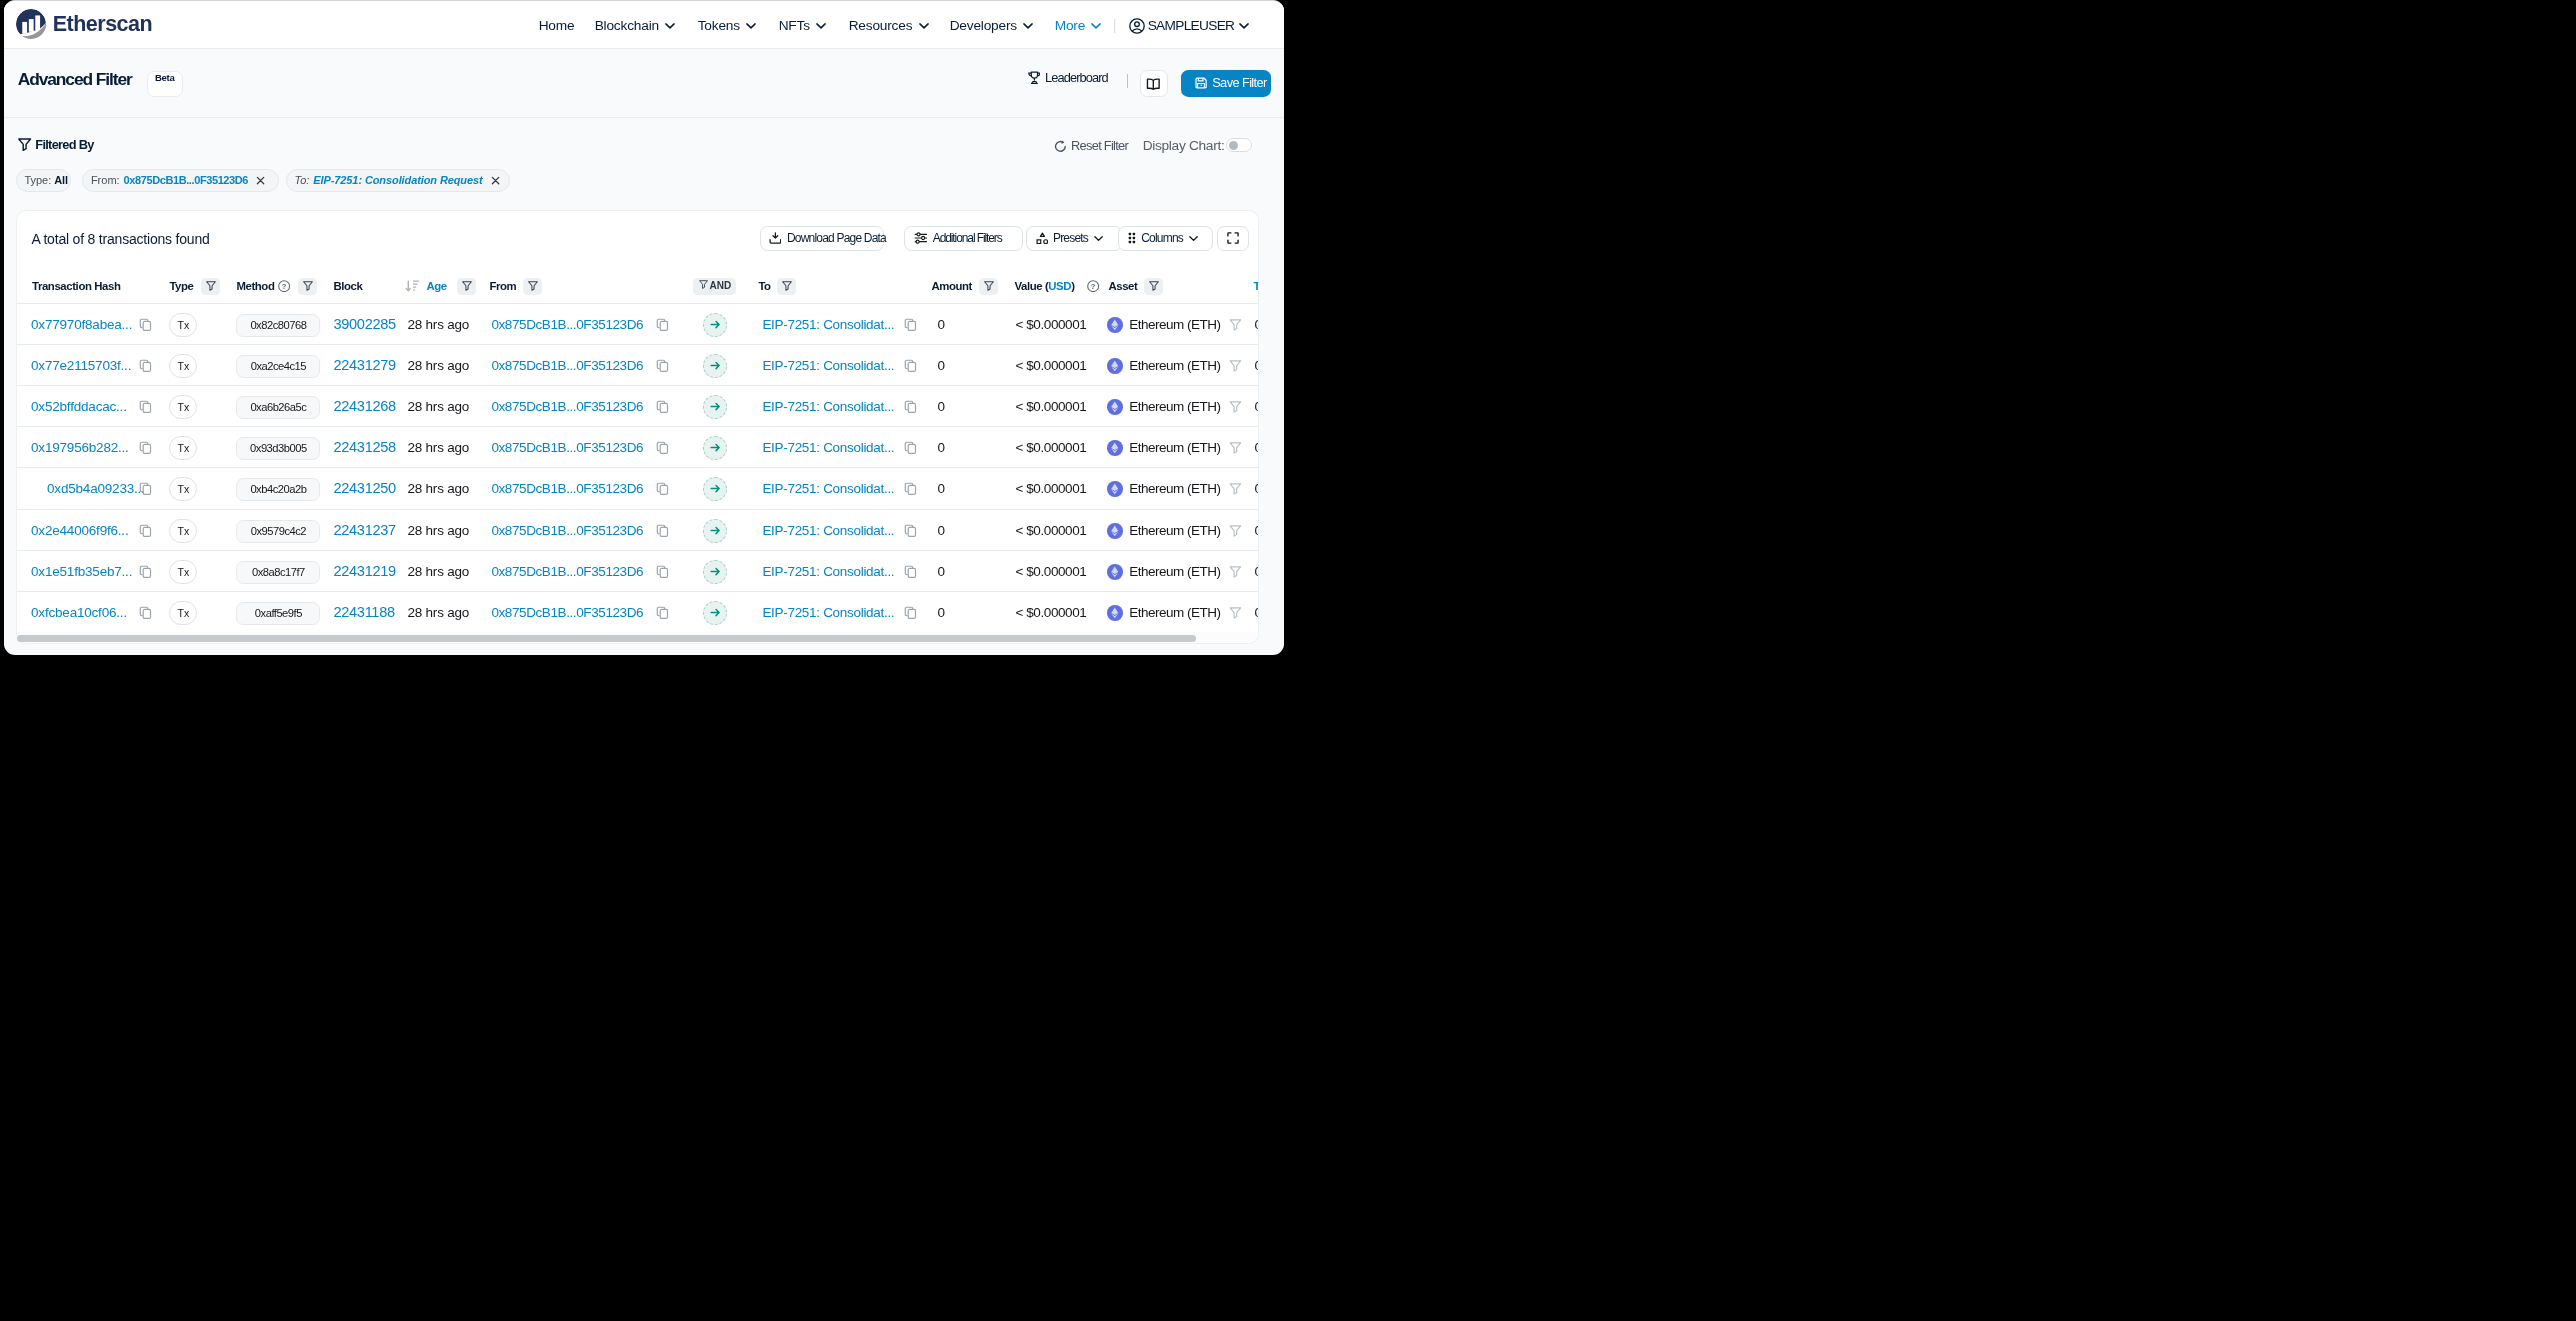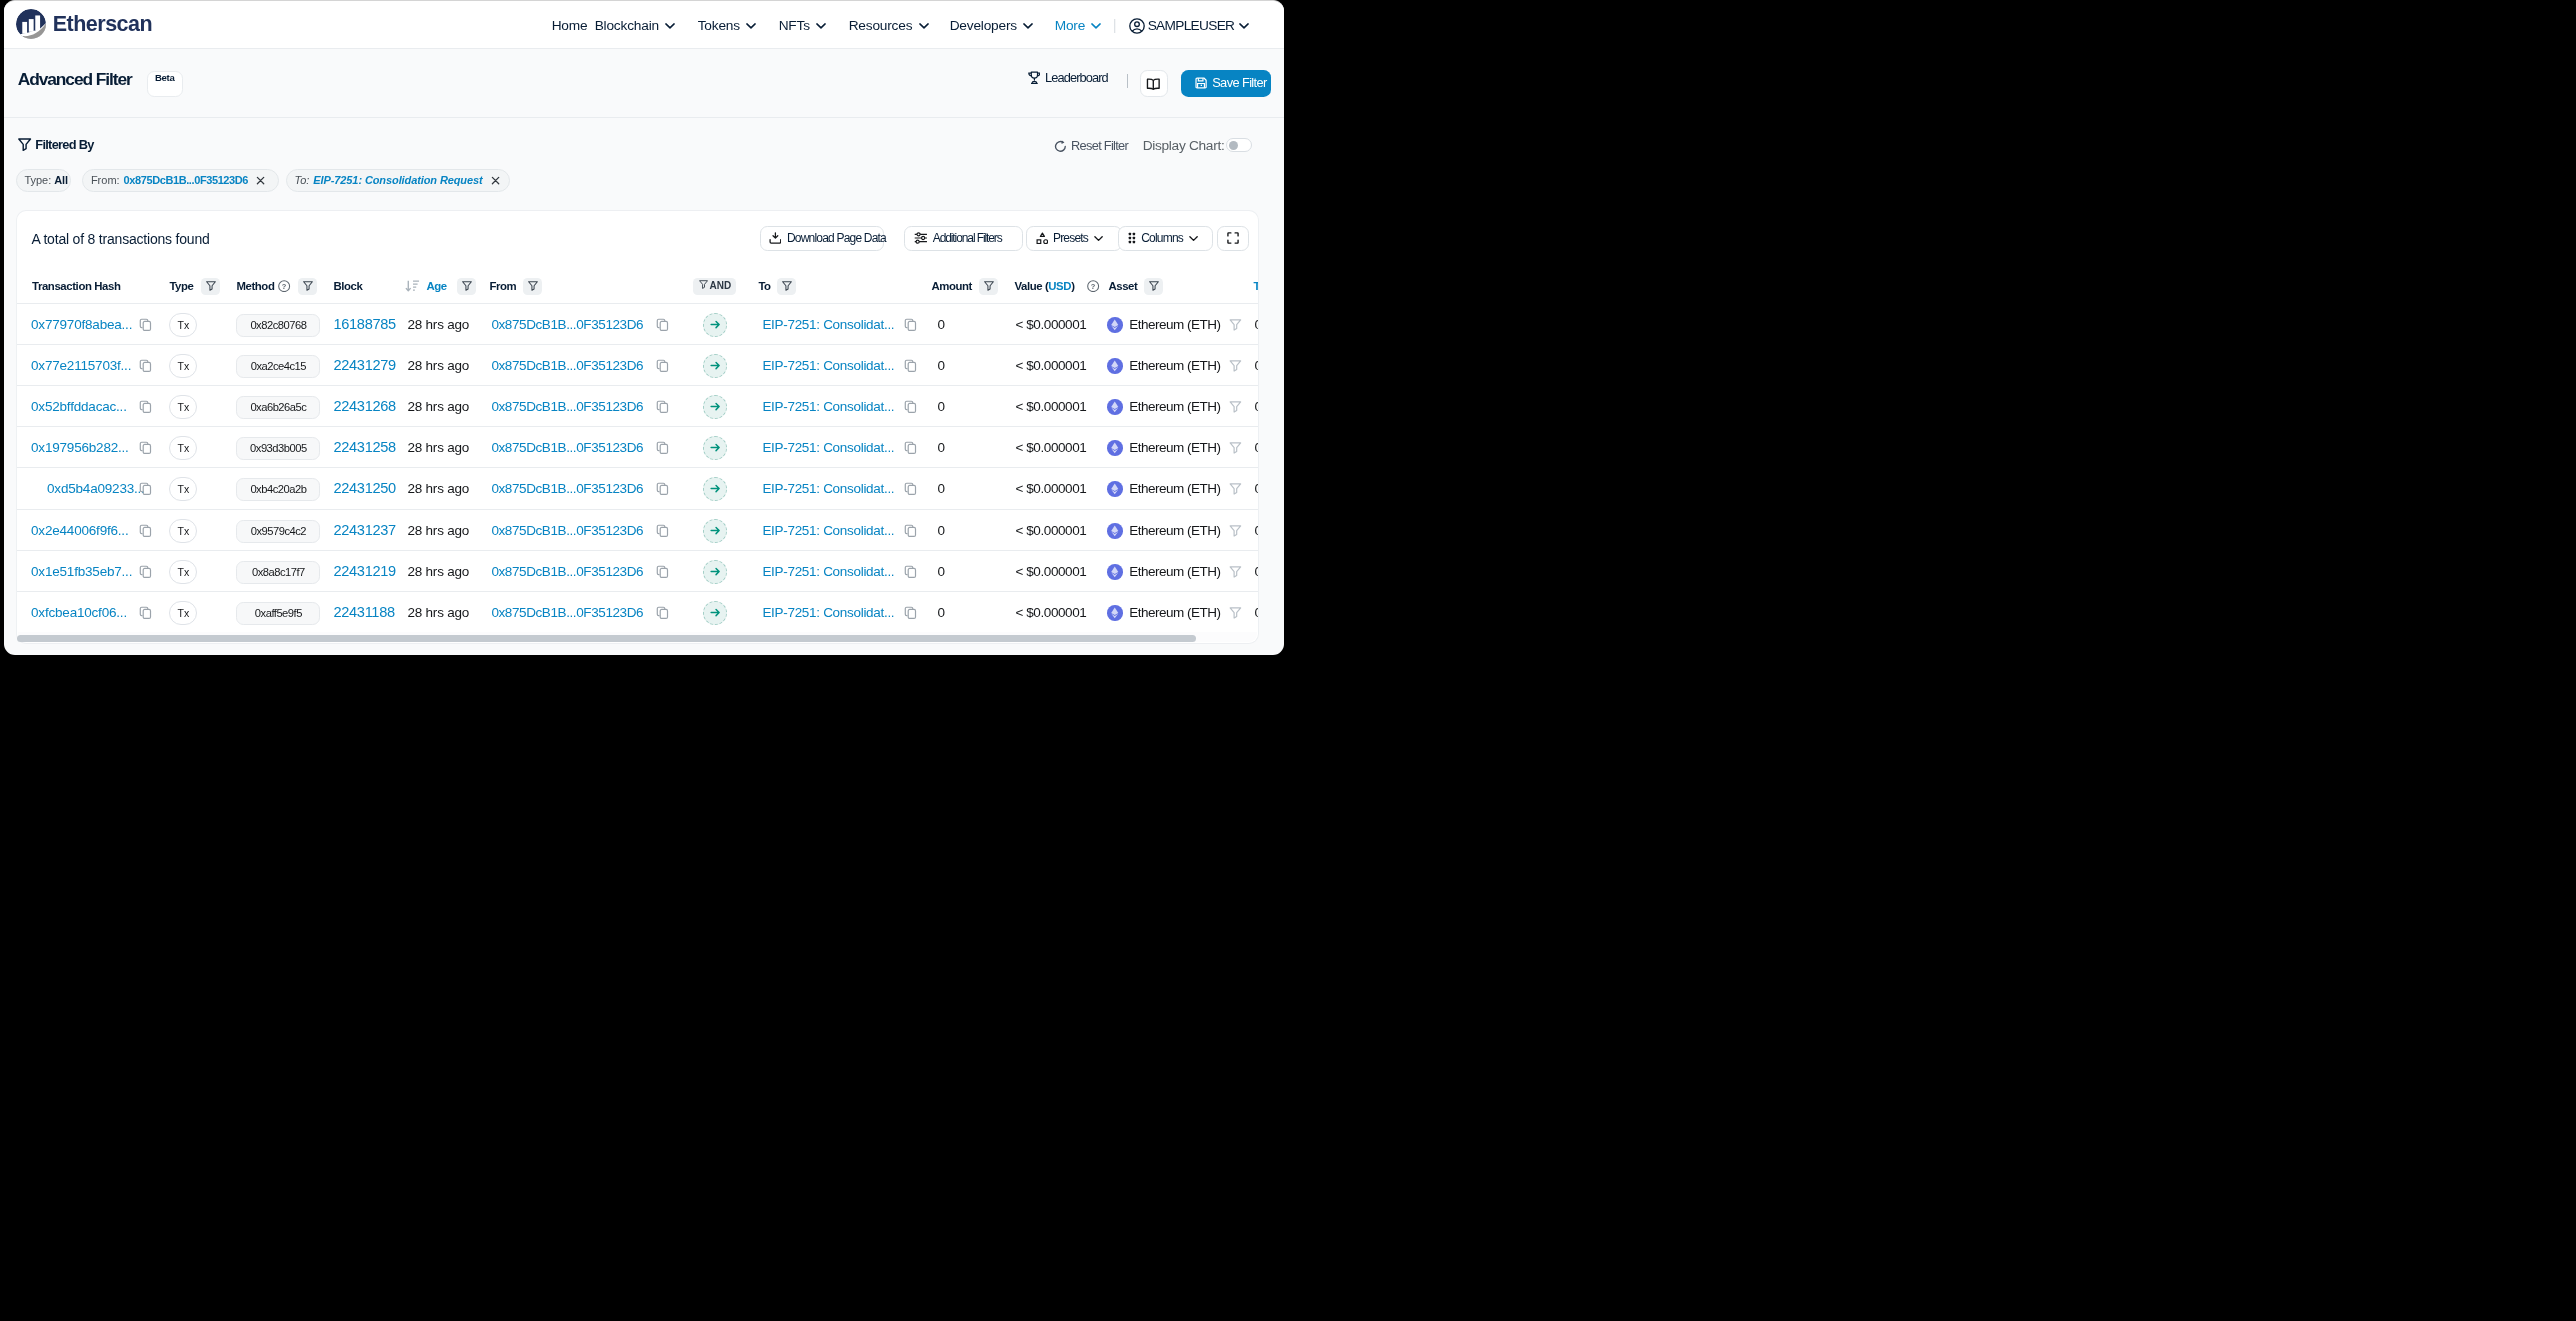--- a/index.html
+++ b/index.html
@@ -53,21 +53,21 @@
       <g clip-path="url(#lc)">
         <circle cx="16.5" cy="16.5" r="16.5" fill="#21325b"></circle>
         <path d="M -2 35 L -2 28.6 L 1 28.2 C 9 27.4 18 25.2 26.3 21.8 L 33.5 14.8 L 35 15 L 35 35 Z" fill="#fff"></path>
         <rect x="6.9" y="14.2" width="5.3" height="13" fill="#fff"></rect>
         <rect x="14.1" y="11.1" width="5.3" height="14" fill="#fff"></rect>
         <rect x="21.2" y="7.1" width="5.3" height="16" fill="#fff"></rect>
         <path d="M 7.6 29.8 C 16 30.7 25.5 26.8 33 15.8 L 34 18 L 34 34 L 7 34 Z" fill="#979695"></path>
       </g>
     </svg>
     <div class="brand">Etherscan</div>
-    <div class="navitem" style="left:548px;">Home</div>
+    <div class="navitem" style="left:535px;">Home</div>
     <div class="navitem" style="left:591px;">Blockchain <svg width="10" height="6.4" viewBox="0 0 11 7" style="margin-left:2.7px;">
           <path d="M1 1 L5.5 5.3 L10 1" fill="none" stroke="#081d35" stroke-width="1.7" stroke-linecap="round" stroke-linejoin="round"></path>
         </svg></div>
     <div class="navitem" style="left:694px;">Tokens <svg width="10" height="6.4" viewBox="0 0 11 7" style="margin-left:2.7px;">
           <path d="M1 1 L5.5 5.3 L10 1" fill="none" stroke="#081d35" stroke-width="1.7" stroke-linecap="round" stroke-linejoin="round"></path>
         </svg></div>
     <div class="navitem" style="left:775px;">NFTs <svg width="10" height="6.4" viewBox="0 0 11 7" style="margin-left:2.7px;">
           <path d="M1 1 L5.5 5.3 L10 1" fill="none" stroke="#081d35" stroke-width="1.7" stroke-linecap="round" stroke-linejoin="round"></path>
         </svg></div>
     <div class="navitem" style="left:845px;">Resources <svg width="10" height="6.4" viewBox="0 0 11 7" style="margin-left:2.7px;">
@@ -210,21 +210,21 @@
     </div>
     <div id="rows">
   <div class="trow" style="top:92px;">
     <div class="cell" style="left:13.7px; letter-spacing:-0.2px;"><a class="lnk">0x77970f8abea...</a></div>
     <div class="cell" style="left:122px;"><svg width="12.8" height="13.7" viewBox="0 0 14 15" style="vertical-align:-2.7px;">
               <rect x="4.6" y="3.8" width="8" height="9.8" rx="1.6" fill="none" stroke="#9ba3ab" stroke-width="1.3"></rect>
               <path d="M9.6 3.8 V2.9 a1.5 1.5 0 0 0 -1.5 -1.5 H2.9 a1.5 1.5 0 0 0 -1.5 1.5 v6.2 a1.5 1.5 0 0 0 1.5 1.5 h0.9" fill="none" stroke="#9ba3ab" stroke-width="1.3"></path>
             </svg></div>
     <div class="cell" style="left:152px;"><span class="txb">Tx</span></div>
     <div class="cell" style="left:219px;"><span class="mchip">0x82c80768</span></div>
-    <div class="cell" style="left:316px; font-size:14.6px; letter-spacing:-0.3px;"><a class="lnk">16188785</a></div>
+    <div class="cell" style="left:316px; font-size:14.6px; letter-spacing:-0.3px;"><a class="lnk">39002285</a></div>
     <div class="cell" style="left:390px; letter-spacing:-0.2px;">28 hrs ago</div>
     <div class="cell" style="left:474px; letter-spacing:-0.4px;"><a class="lnk">0x875DcB1B...0F35123D6</a></div>
     <div class="cell" style="left:639px;"><svg width="12.8" height="13.7" viewBox="0 0 14 15" style="vertical-align:-2.7px;">
               <rect x="4.6" y="3.8" width="8" height="9.8" rx="1.6" fill="none" stroke="#9ba3ab" stroke-width="1.3"></rect>
               <path d="M9.6 3.8 V2.9 a1.5 1.5 0 0 0 -1.5 -1.5 H2.9 a1.5 1.5 0 0 0 -1.5 1.5 v6.2 a1.5 1.5 0 0 0 1.5 1.5 h0.9" fill="none" stroke="#9ba3ab" stroke-width="1.3"></path>
             </svg></div>
     <div class="cell" style="left:686px;"><span class="garrow"><svg width="11" height="9.1" viewBox="0 0 12 10">
                 <path d="M1.2 5 h8.6 M6.6 1.6 L10 5 L6.6 8.4" fill="none" stroke="#00927c" stroke-width="1.6" stroke-linecap="round" stroke-linejoin="round"></path>
               </svg></span></div>
     <div class="cell" style="left:745px; letter-spacing:-0.3px;"><a class="lnk">EIP-7251: Consolidat...</a></div>

